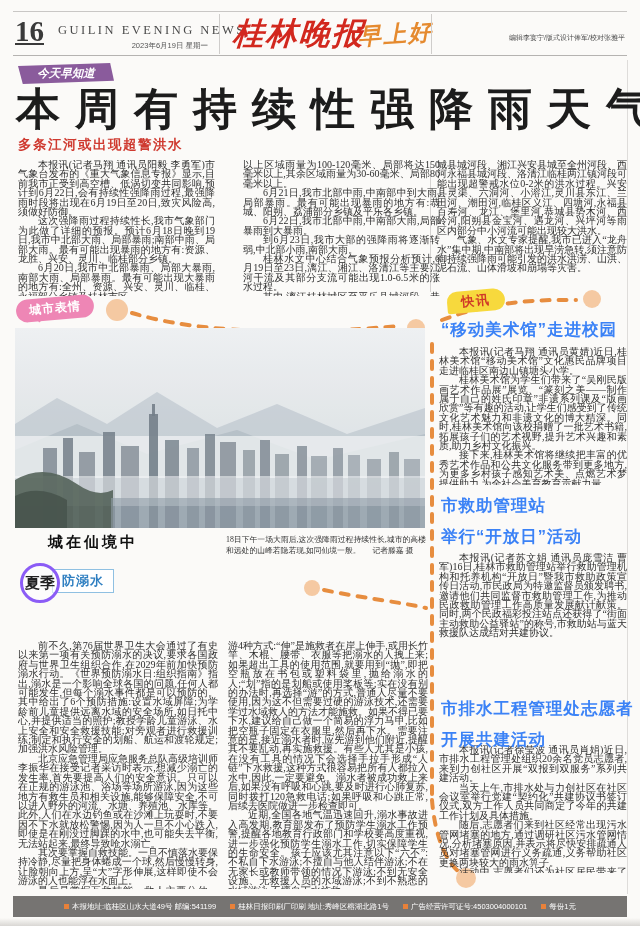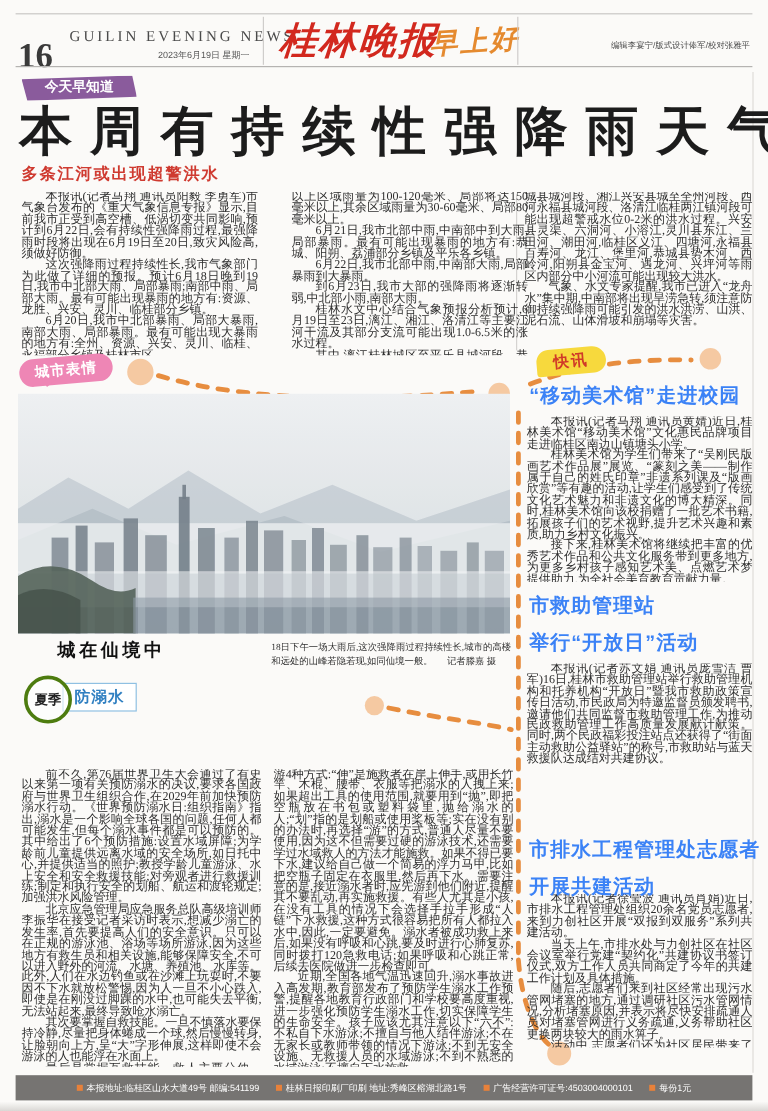--- a/index.html
+++ b/index.html
@@ -1,39 +1,39 @@
 <!DOCTYPE html>
 <html><head>
 <meta charset="utf-8">
 <style>
   html,body{margin:0;padding:0;background:#e9e7e5;}
   .page{position:relative;width:640px;height:926px;margin:0 auto;background:#fbfaf8;
         overflow:hidden;font-family:"Liberation Sans","DejaVu Sans",sans-serif;color:#2e2e2e;}
   .abs{position:absolute;}
   
   .topline{position:absolute;top:11px;left:13px;width:614px;height:1px;background:#c9c7c5;}
-  .pagenum{position:absolute;left:15px;top:31px;font-family:"Liberation Serif",serif;
-           font-size:29px;font-weight:bold;color:#3a3a3a;}
+  .pagenum{position:absolute;left:15px;top:15px;font-family:"Liberation Serif",serif;
+           font-size:29px;font-weight:bold;color:#3a3a3a;text-decoration:underline;}
   .msen-name{position:absolute;left:58px;top:23px;font-family:"Liberation Serif",serif;
              font-size:12.5px;letter-spacing:2.5px;color:#4a4a4a;text-align:center;}
   .msen-date{position:absolute;left:58px;top:41px;width:150px;text-align:right;
              font-size:7.5px;color:#555;}
   .vline{position:absolute;top:14px;width:1px;height:40px;background:#cfcdcb;}
   .v1{left:219px;} .v2{left:431px;}
   .mscn{position:absolute;left:233px;top:13px;font-size:31px;font-weight:900;font-style:italic;
         color:#d2281e;letter-spacing:2px;transform:skewX(-4deg);}
   .greet{position:absolute;left:358px;top:19px;font-size:23px;font-weight:900;font-style:italic;
          color:#e58a2f;letter-spacing:2px;transform:rotate(-4deg);}
   .staff{position:absolute;right:15px;top:33px;font-size:7px;color:#4a4a4a;}
   .hrule{position:absolute;top:55px;left:13px;width:614px;height:1px;background:#b5b3b1;}
   .edge-r{position:absolute;left:627px;top:60px;width:1px;height:834px;background:#dedcda;}
   
   .kicker{position:absolute;left:18px;top:63px;width:96px;height:21px;line-height:21px;
           text-align:center;font-size:11.5px;font-weight:bold;color:#fff;background:#8a5b9c;
-          clip-path:polygon(0 14%,96% 0,100% 84%,5% 100%);z-index:4;}
+          clip-path:polygon(0 14%,96% 0,100% 84%,5% 100%);z-index:4;font-style:italic;}
   .headline{position:absolute;left:16px;top:80px;font-size:44px;font-weight:900;color:#1c1c1c;
             letter-spacing:15px;white-space:nowrap;z-index:3;}
   .subhead{position:absolute;left:18px;top:136px;font-size:13.5px;font-weight:bold;
            color:#cf3a30;letter-spacing:1.5px;z-index:3;}
   .bt{font-size:10px;line-height:9.4px;text-align:justify;color:#2d2d2d;
       font-family:"Liberation Serif","DejaVu Serif",serif;overflow:hidden;z-index:2;}
   .bt p{margin:0;text-indent:2em;}
   .bt p.ni{text-indent:0;}
   .wc{top:160px;height:136px;}
   .wc1{left:18px;width:197px;} .wc2{left:227px;width:197px;margin-left:16px;} .wc3{left:437px;width:190px;}
@@ -44,23 +44,23 @@
              transform:rotate(-5deg);z-index:4;letter-spacing:1px;}
   .citylabel::after{content:"";position:absolute;left:16px;bottom:-7px;border:6px solid transparent;
              border-top-color:#ee86b5;transform:skewX(-25deg);}
   .photo{position:absolute;left:15px;top:328px;width:410px;height:200px;z-index:2;}
   .photo-title{position:absolute;left:48px;top:533px;font-size:15px;font-weight:900;
                letter-spacing:3px;color:#111;z-index:3;}
   .photo-cap{position:absolute;left:226px;top:534px;width:200px;font-size:7.8px;line-height:11px;
              text-align:justify;color:#333;z-index:3;font-family:"Liberation Serif",serif;}
   .photo-cap .credit{margin-left:10px;}
   
-  .ring{position:absolute;left:20px;top:563px;width:34px;height:34px;border:3px solid #4d7c0f;
+  .ring{position:absolute;left:20px;top:563px;width:34px;height:34px;border:3px solid #8b5cf6;
         border-radius:50%;display:flex;align-items:center;justify-content:center;
-        font-size:11px;font-weight:bold;color:#222;z-index:4;background:rgba(255,255,255,.6);}
+        font-size:15px;font-weight:bold;color:#222;z-index:4;background:rgba(255,255,255,.6);}
   .topicbox{position:absolute;left:52px;top:569px;border:1.5px solid #8fc0e2;background:#fff;
             color:#2f7fc1;font-size:13px;font-weight:bold;padding:2px 9px;letter-spacing:1px;z-index:3;}
   .dtitle{position:absolute;left:18px;top:600px;font-size:22px;font-weight:900;
           letter-spacing:4px;color:#151515;z-index:3;}
   .dc{top:641px;height:248px;}
   .dc1{left:18px;width:200px;} .dc2{left:228px;width:200px;}
   .source{text-align:right;text-indent:0 !important;margin-top:2px !important;}
   
   .brieflabel{position:absolute;left:447px;top:290px;background:#f7d93d;color:#d03a28;
               font-size:13px;font-weight:bold;padding:2px 14px;letter-spacing:2px;

